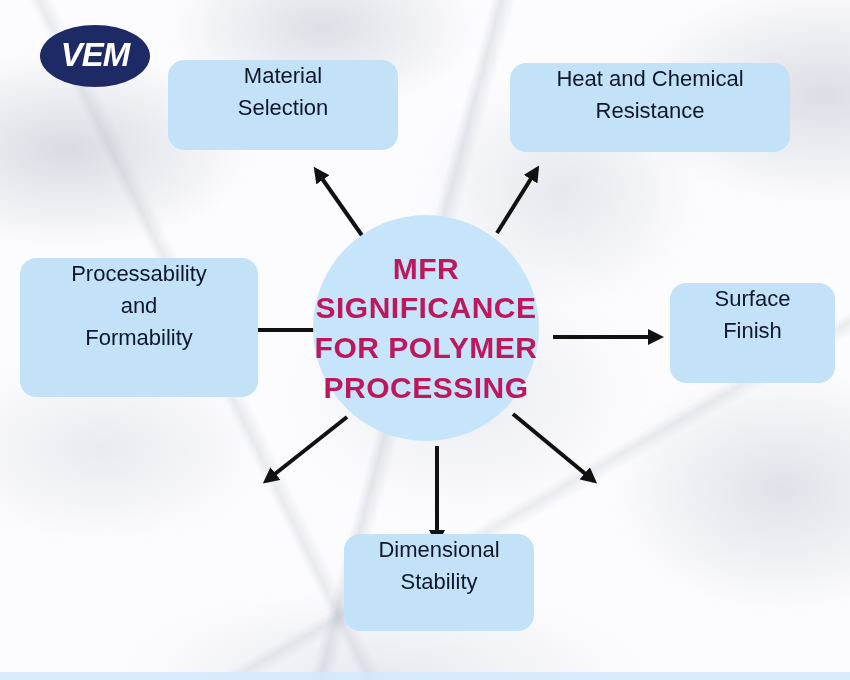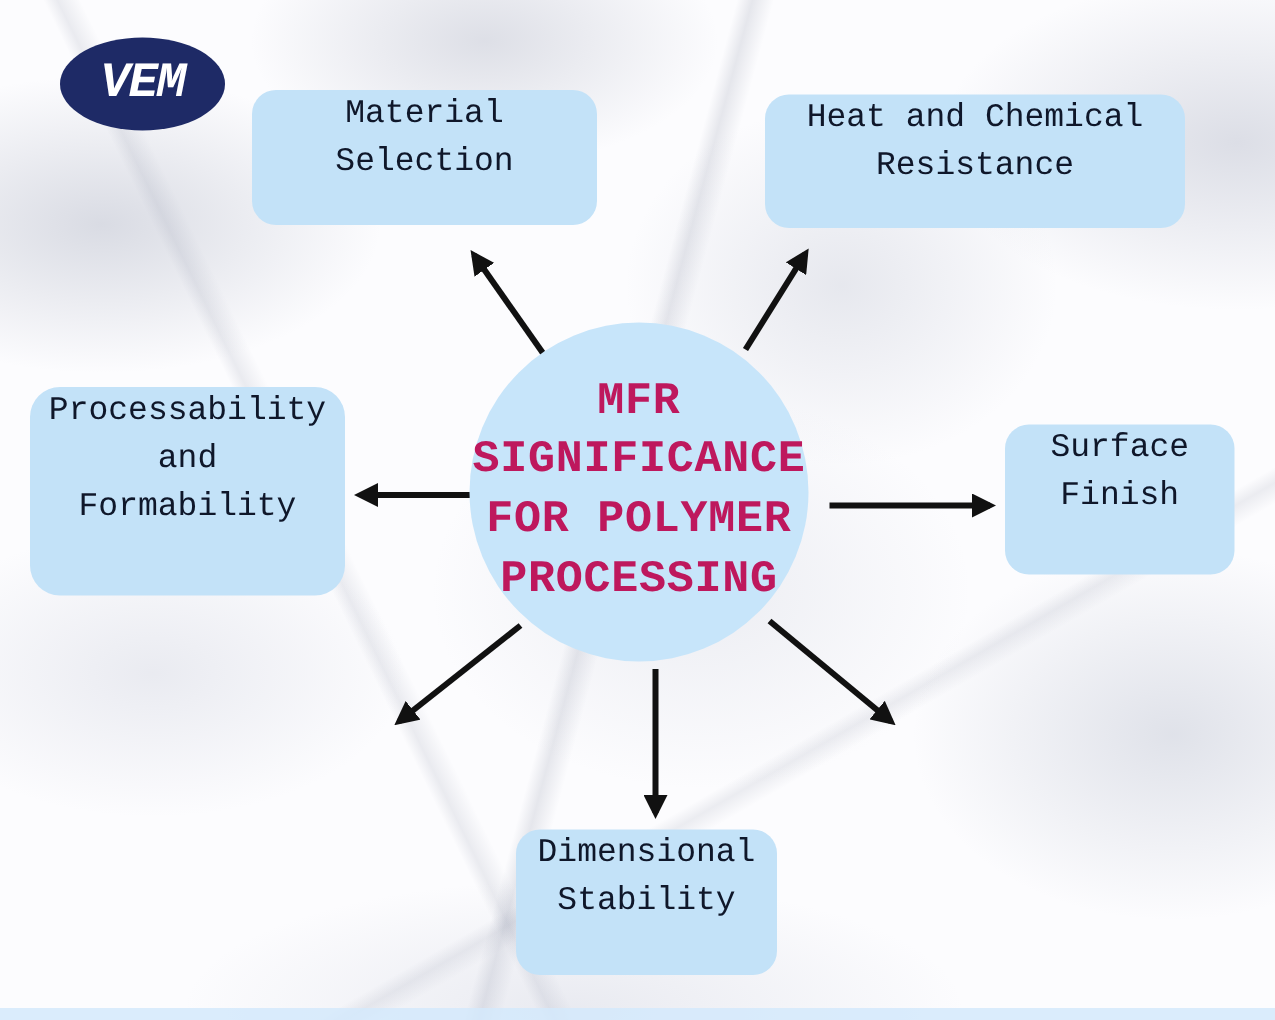--- a/index.html
+++ b/index.html
@@ -1,18 +1,18 @@
 <!DOCTYPE html>
 <html><head>
 <meta charset="utf-8">
 <style>
   html,body{margin:0;padding:0;}
   .canvas{
     position:relative;width:850px;height:680px;overflow:hidden;
-    font-family:Liberation Mono, monospace;
+    font-family:Liberation Sans, sans-serif;
     background-color:#fcfcfe;
     background-image:
       radial-gradient(ellipse 300px 160px at 8% 22%, rgba(160,166,184,.38), rgba(160,166,184,0) 62%),
       radial-gradient(ellipse 260px 140px at 38% 4%, rgba(150,156,176,.30), rgba(150,156,176,0) 60%),
       radial-gradient(ellipse 240px 200px at 66% 28%, rgba(168,174,192,.26), rgba(168,174,192,0) 60%),
       radial-gradient(ellipse 320px 180px at 97% 14%, rgba(158,164,184,.34), rgba(158,164,184,0) 62%),
       radial-gradient(ellipse 280px 160px at 12% 66%, rgba(168,174,194,.22), rgba(168,174,194,0) 60%),
       radial-gradient(ellipse 300px 220px at 55% 58%, rgba(164,170,190,.18), rgba(164,170,190,0) 60%),
       radial-gradient(ellipse 280px 200px at 92% 72%, rgba(158,166,186,.30), rgba(158,166,186,0) 62%),
       radial-gradient(ellipse 420px 140px at 45% 99%, rgba(172,178,198,.24), rgba(172,178,198,0) 62%),
@@ -23,24 +23,24 @@
   .bottom-strip{position:absolute;left:0;bottom:0;width:850px;height:8px;background:#d3e9fb;opacity:.85;}
   .arrows{position:absolute;left:0;top:0;pointer-events:none;}
 
   .node{
     position:absolute;background:#c3e2f8;border-radius:16px;
     display:flex;align-items:flex-start;justify-content:center;text-align:center;
     color:#0f172a;font-size:22px;line-height:1.45;white-space:pre-line;
   }
   .n-material   {left:168px;top:60px; width:230px;height:90px;}
   .n-heat       {left:510px;top:63px; width:280px;height:89px;}
-  .n-process    {left:20px; top:258px;width:210px;height:139px;border-radius:20px;}
-  .n-surface    {left:670px;top:283px;width:153px;height:100px;}
+  .n-process    {left:20px; top:258px;width:238px;height:139px;}
+  .n-surface    {left:670px;top:283px;width:165px;height:100px;}
   .n-mechanical {left:62px; top:488px;width:220px;height:122px;}
-  .n-dimensional{left:344px;top:553px;width:174px;height:97px;}
+  .n-dimensional{left:344px;top:534px;width:190px;height:97px;}
   .n-quality    {left:571px;top:498px;width:202px;height:107px;}
 
   .center-node{
     position:absolute;left:313px;top:215px;width:226px;height:226px;border-radius:50%;
     background:#c7e5fa;display:flex;align-items:center;justify-content:center;text-align:center;
     color:#be185d;font-size:30px;font-weight:800;letter-spacing:.5px;line-height:1.32;white-space:pre-line;
   }
 
   .logo{
     position:absolute;left:40px;top:25px;width:110px;height:62px;border-radius:50%;

